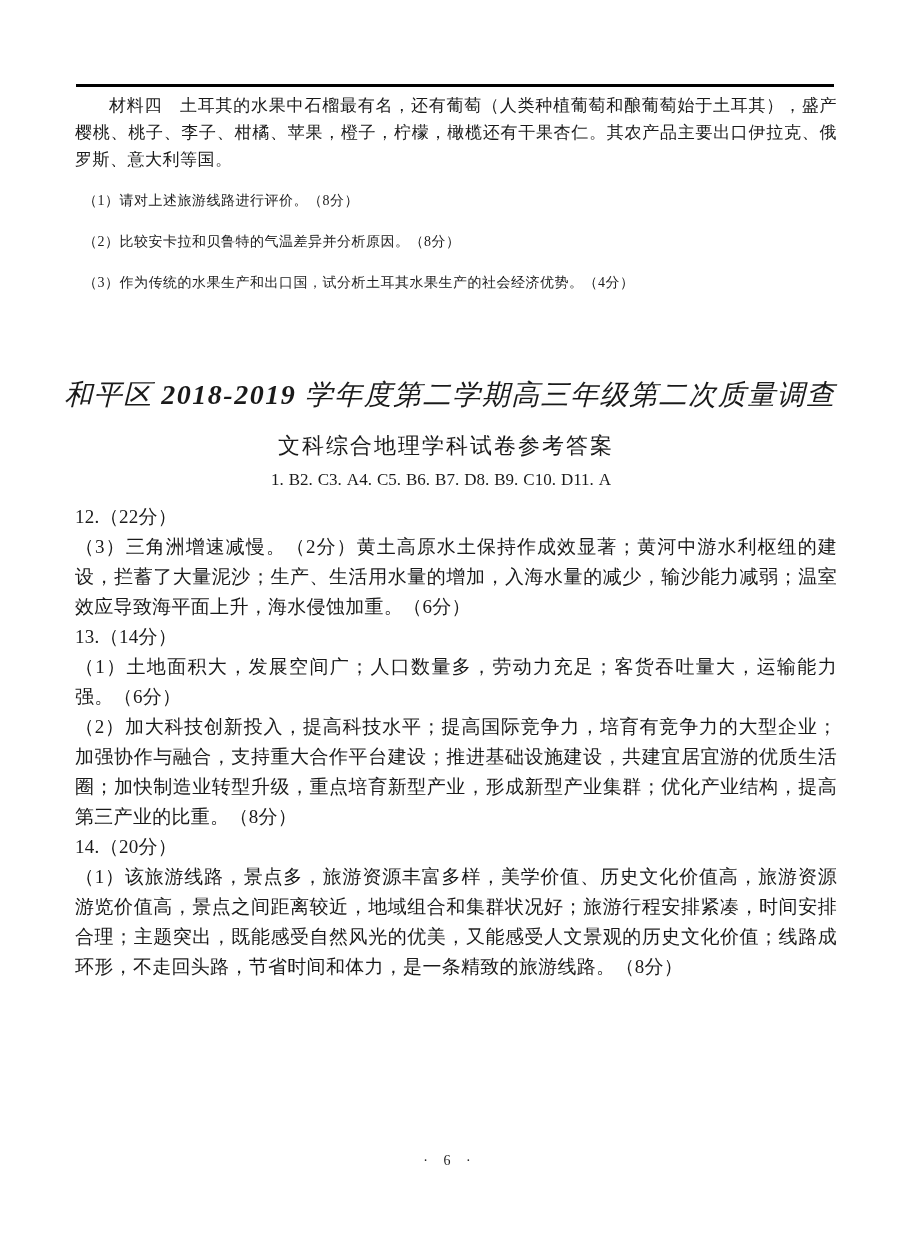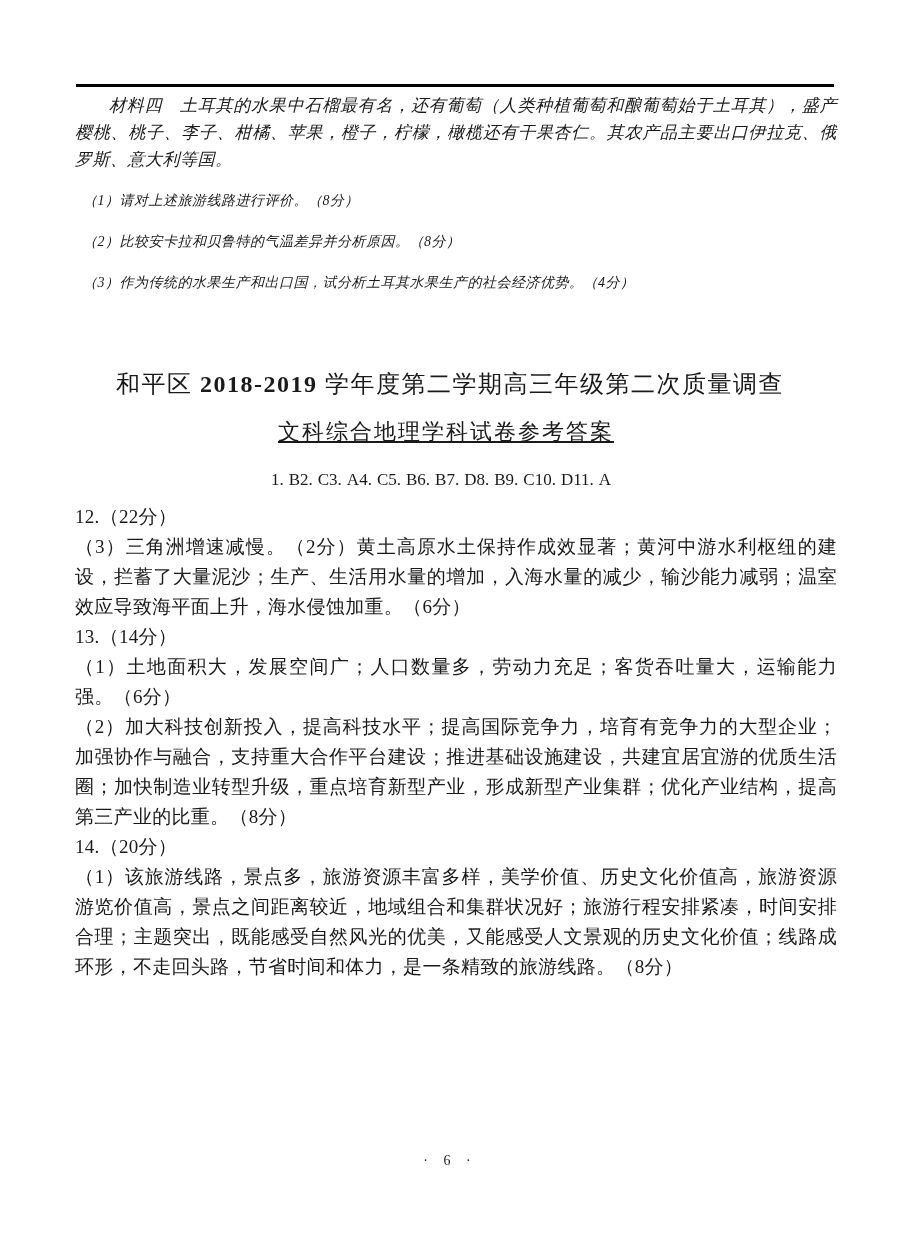--- a/index.html
+++ b/index.html
@@ -23,21 +23,20 @@
     top: 84px;
     width: 758px;
     height: 3px;
     background: #000000;
   }
   .material {
     position: absolute;
     left: 75px;
     top: 92px;
     width: 762px;
-    font-style: italic;
   }
   .material-para {
     margin: 0;
     font-size: 17px;
     line-height: 27px;
     text-align: justify;
     text-indent: 2em;
     letter-spacing: 0.5px;
   }
   .question-line {
@@ -47,32 +46,32 @@
     letter-spacing: 0.5px;
   }
   .titles {
     position: absolute;
     left: 0;
     top: 360px;
     width: 900px;
     text-align: center;
   }
   .title1 {
-    margin: 8px;
-    font-size: 24px;
+    margin: 16px;
+    font-size: 28px;
     font-weight: 400;
     letter-spacing: 1.5px;
+    font-style: italic;
   }
   .title1 .year { font-weight: 700; }
   .title2 {
     margin: 17px 8px 0 0;
     font-size: 22px;
     font-weight: 400;
     letter-spacing: 2px;
-    text-decoration: underline;
   }
   .answers-row {
     position: absolute;
     left: 77px;
     top: 468px;
     width: 728px;
     display: flex;
     justify-content: center;
     font-size: 17px;
     line-height: 24px;

